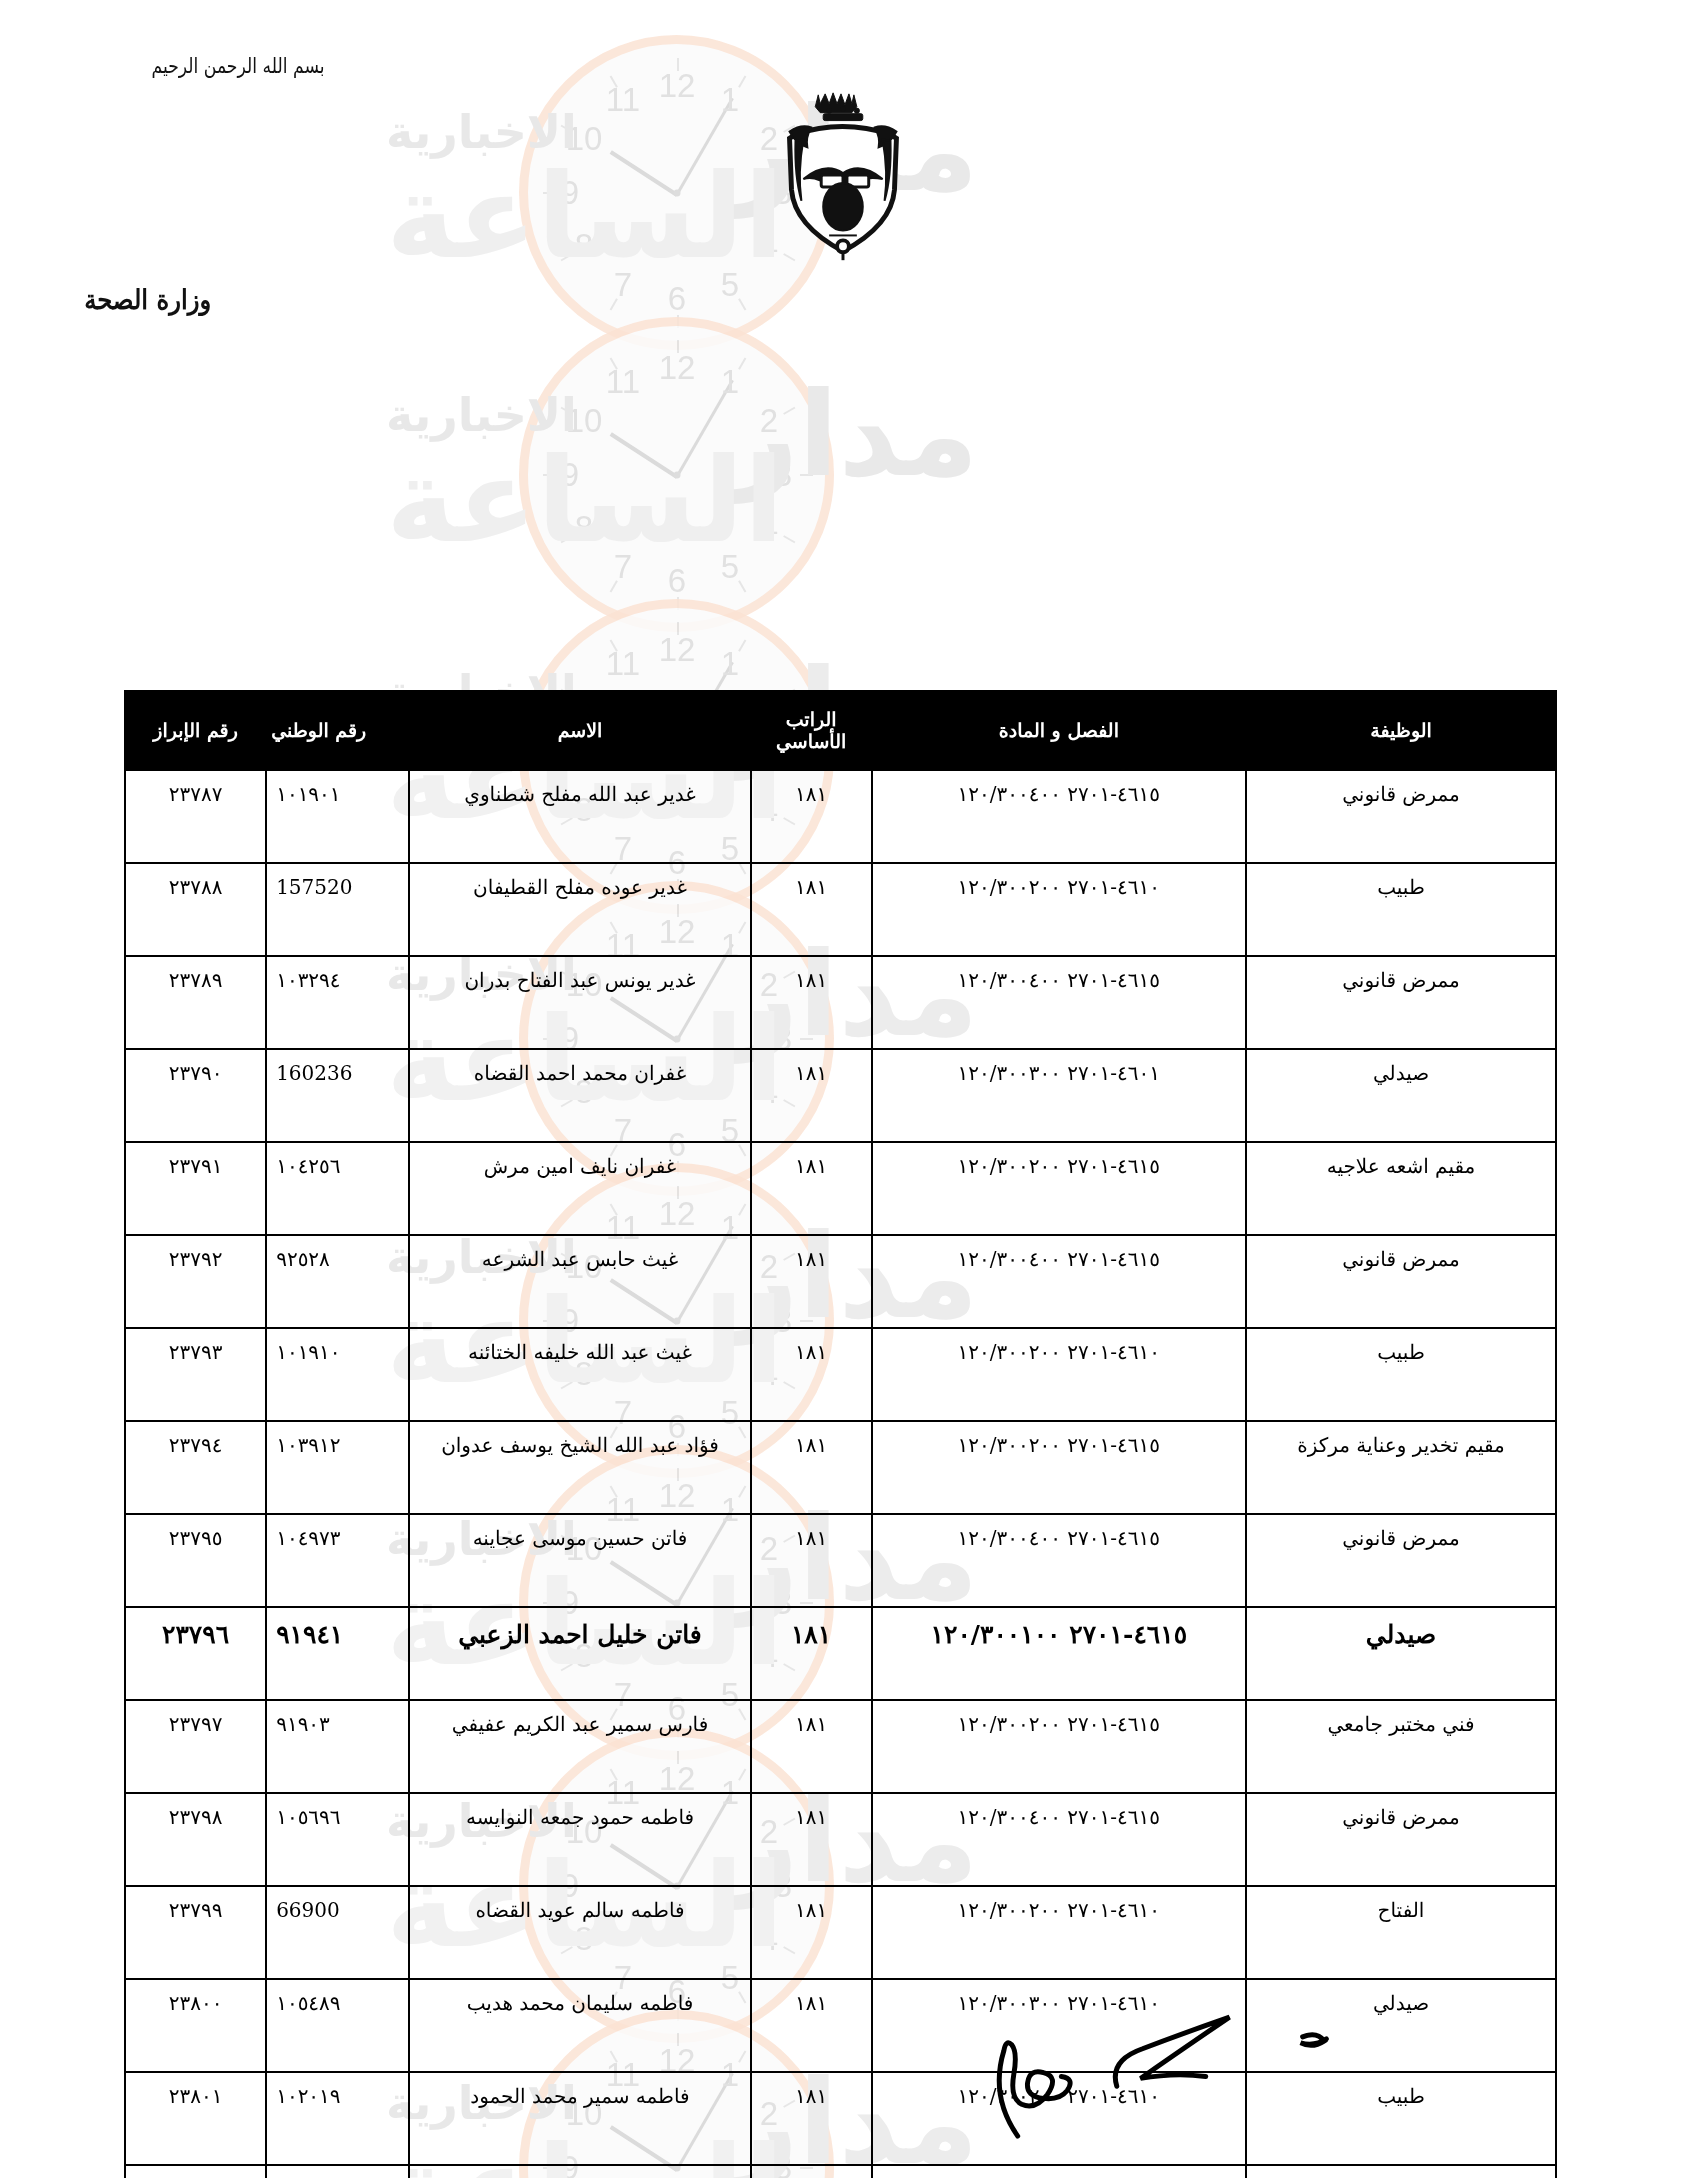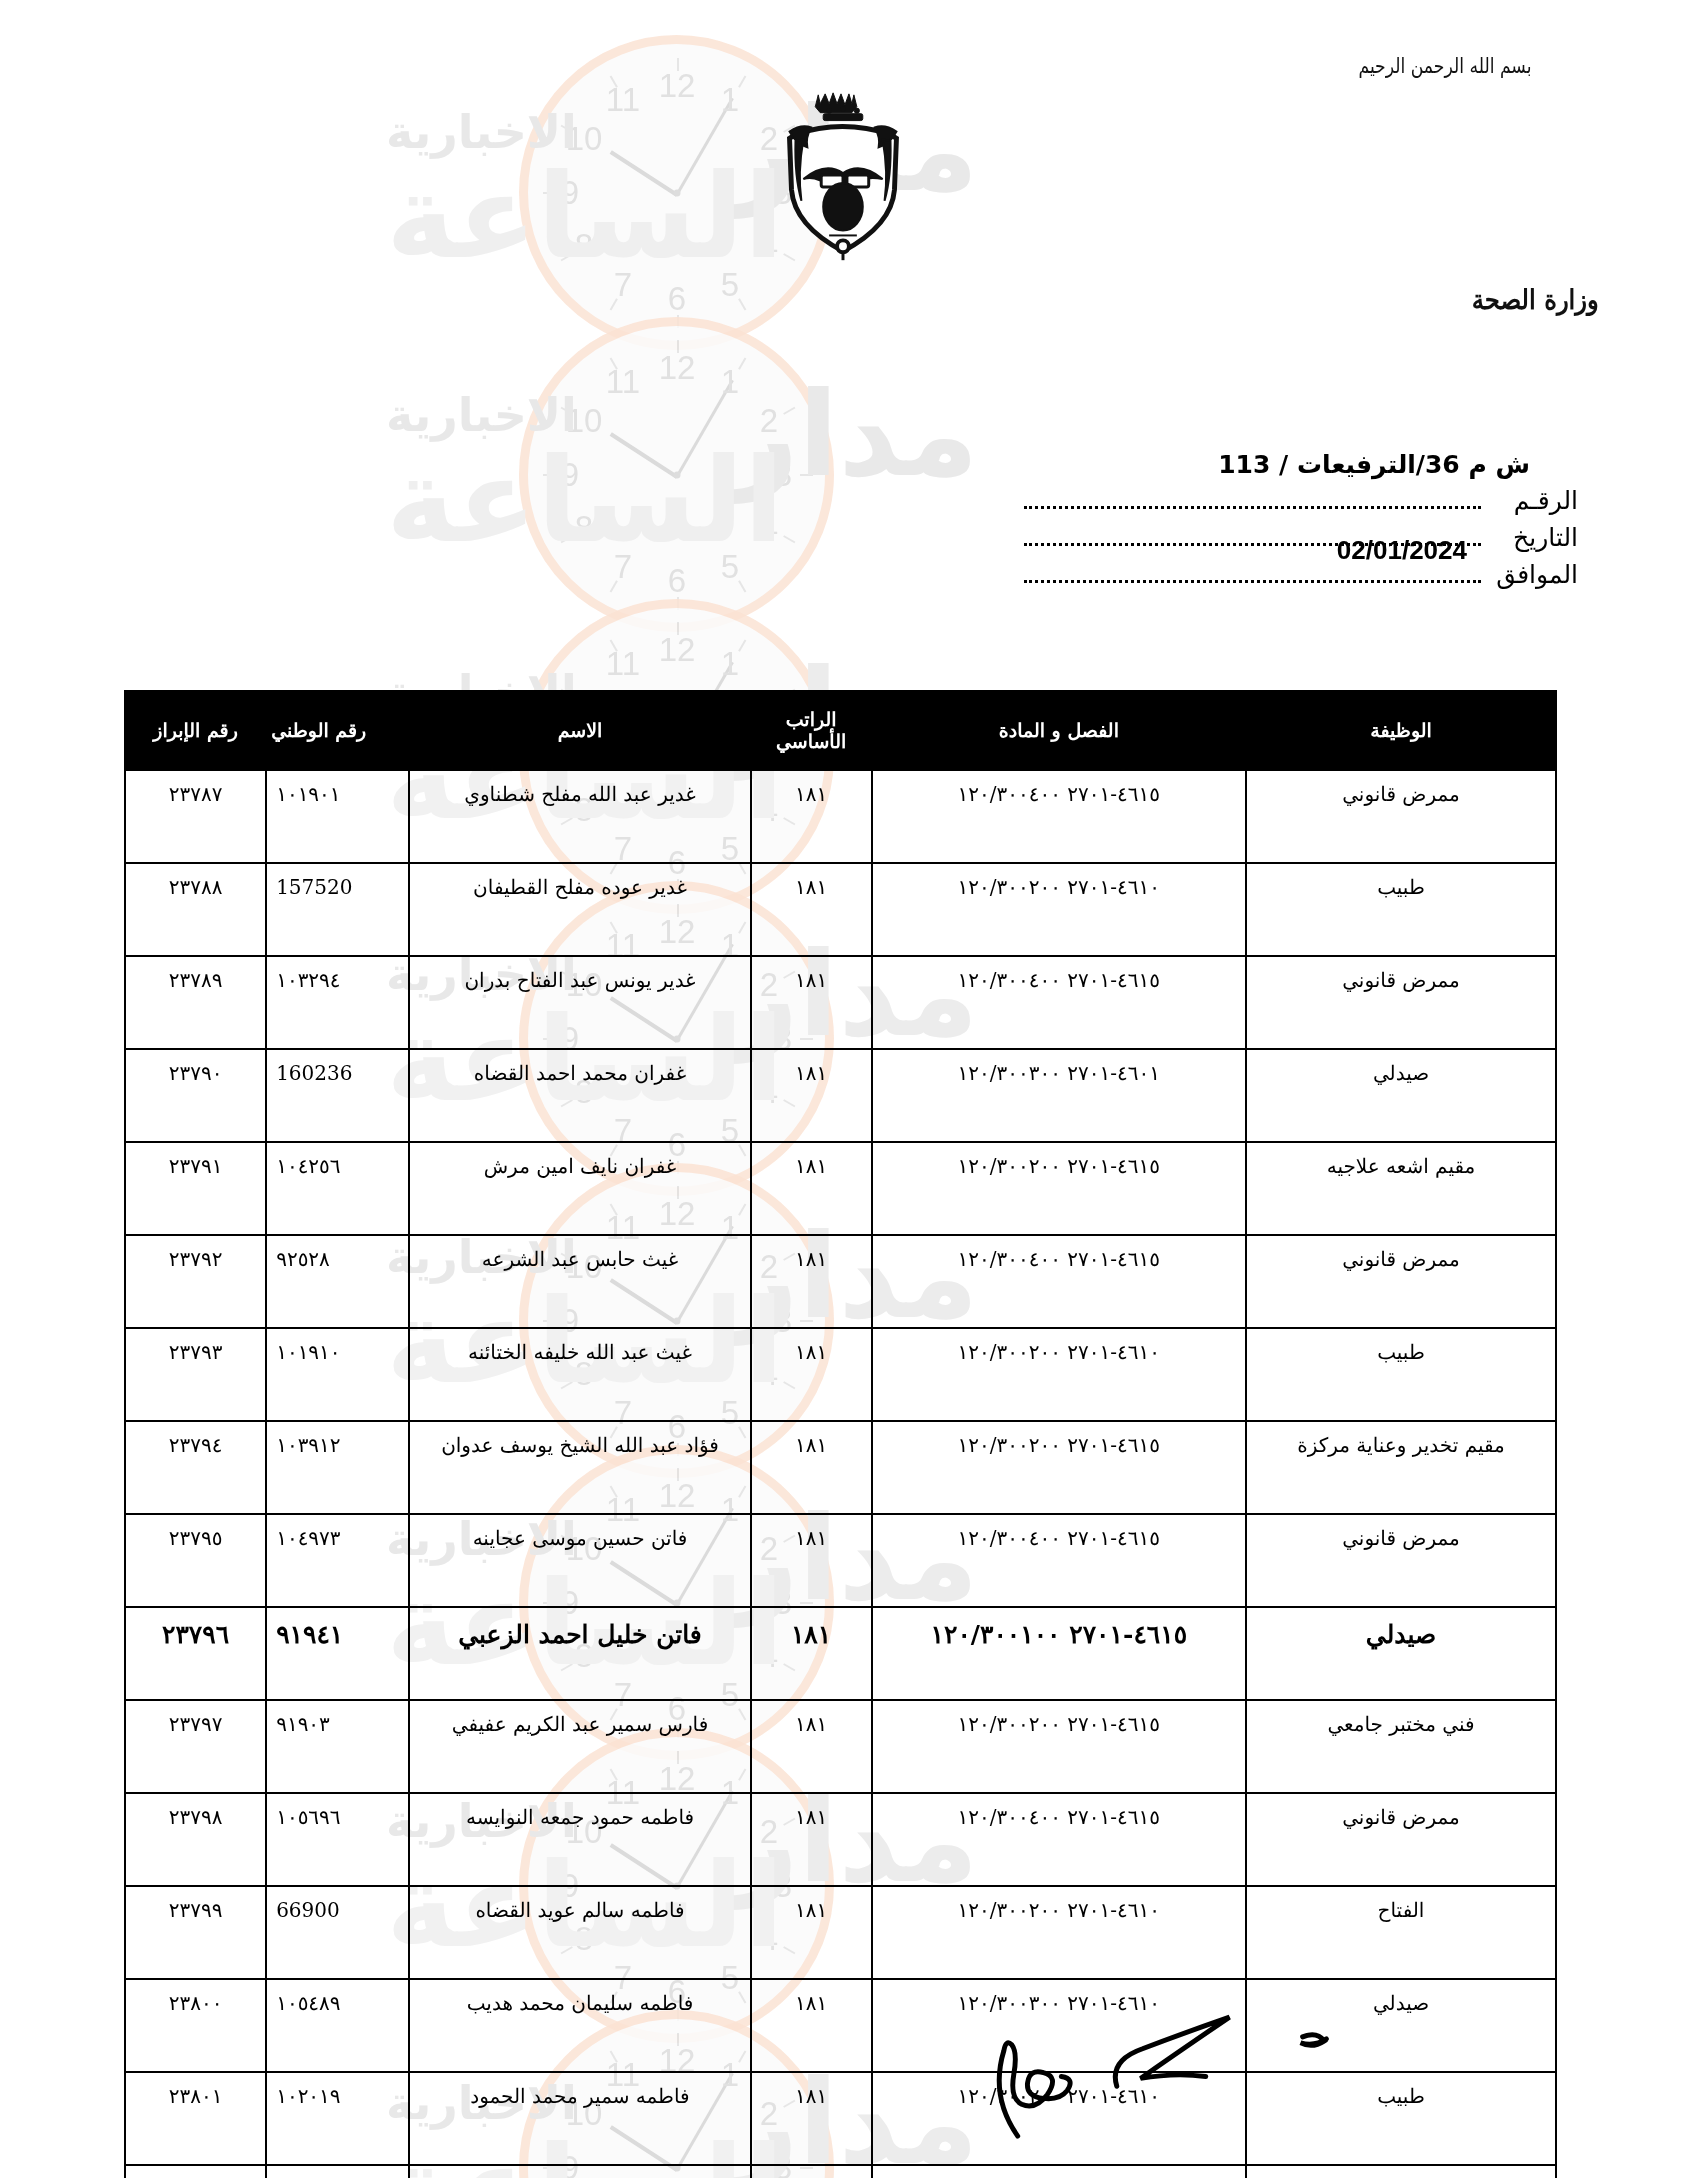--- a/index.html
+++ b/index.html
@@ -76,21 +76,21 @@
   }
   .wm-madar { font-size: 117px; letter-spacing: 2px; }
   .wm-akh   { font-size: 46px; color: #e8e8e8; }
   .wm-saa   { font-size: 117px; }
 
   
   .emblem-block {
     position: absolute;
     left: 0; right: 0;
     top: 54px;
-    text-align: right;
+    text-align: left;
     z-index: 3;
   }
   .basmala {
     font-size: 21px;
     color: #111;
     font-family: "DejaVu Sans", serif;
     letter-spacing: -1px;
     margin-bottom: 2px;
     transform: scaleX(.82);
   }
@@ -499,40 +499,20 @@
 
           <circle cx="106" cy="168" r="6" fill="#ffffff" stroke="#111" stroke-width="4"></circle>
           <path d="M92 157 h28" stroke-width="2"></path>
           <path d="M106 174 v8" stroke-width="3"></path>
         </g>
       </svg>
     </div>
     <div class="ministry-name">وزارة الصحة</div>
   </div>
 
-  <div class="meta">
-    <div class="meta-title">ش م 36/الترفيعات / 113</div>
-
-    <div class="meta-row">
-      <span class="meta-label">الرقـم</span>
-      <span class="meta-dots"></span>
-    </div>
-
-    <div class="meta-row">
-      <span class="meta-label">التاريخ</span>
-      <span class="meta-dots"></span>
-    </div>
-
-    <div class="meta-row">
-      <span class="meta-label">الموافق</span>
-      <span class="meta-dots"></span>
-    </div>
-
-    <div class="meta-value val-date">02/01/2024</div>
-  </div>
 
   <div class="tbl-wrap">
     <table class="promo">
       <thead>
         <tr>
           <th class="c-job">الوظيفة</th>
           <th class="c-chap">الفصل و المادة</th>
           <th class="c-salary">الراتب الأساسي</th>
           <th class="c-name">الاسم</th>
           <th class="c-watani">رقم الوطني</th>

